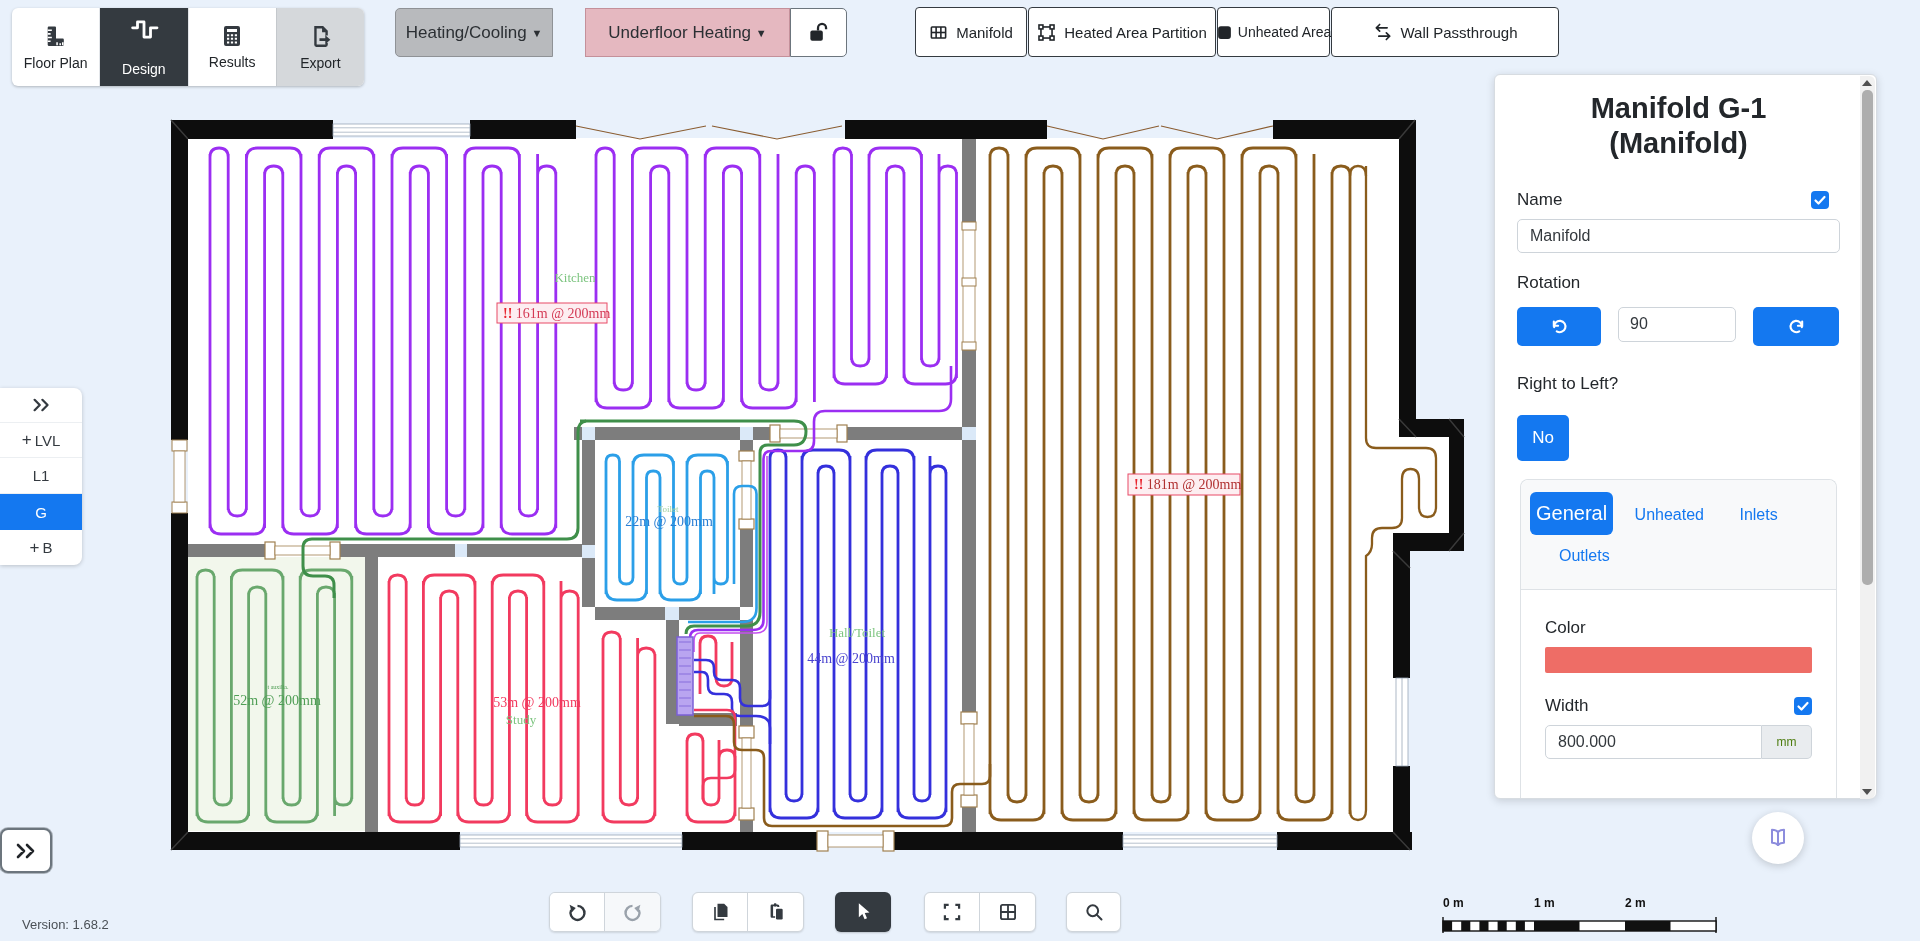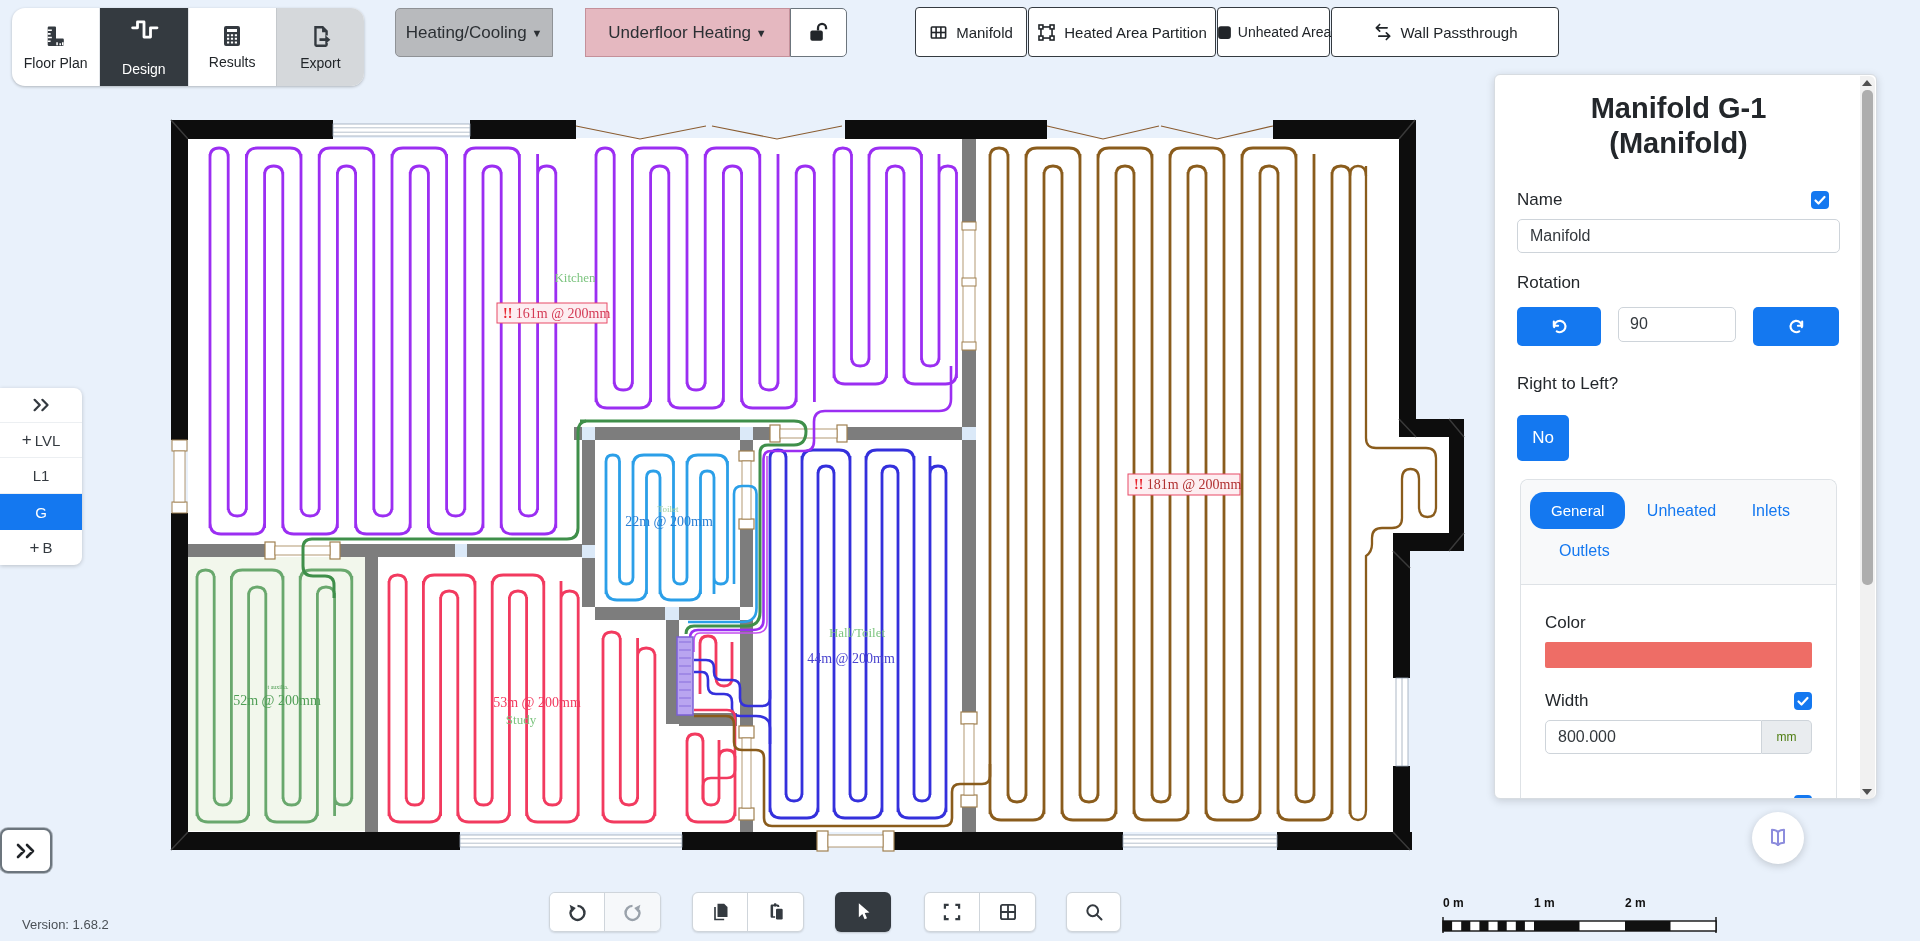--- a/index.html
+++ b/index.html
@@ -132,21 +132,21 @@
     <text x="537" y="707" text-anchor="middle" style="font-family:'Liberation Serif',serif;font-size:14px;fill:#f23a5f">53m @ 200mm</text>
     <text x="521" y="724" text-anchor="middle" style="font-family:'Liberation Serif',serif;font-size:13px;fill:#7cc47f">Study</text>
     <text x="668" y="512" text-anchor="middle" style="font-family:'Liberation Serif',serif;font-size:9px;fill:#9ccf9e">Toilet</text>
     <text x="669" y="526" text-anchor="middle" style="font-family:'Liberation Serif',serif;font-size:14px;fill:#2a7fd4">22m @ 200mm</text>
     <text x="857" y="637" text-anchor="middle" style="font-family:'Liberation Serif',serif;font-size:13px;fill:#7cc47f">Hall/Toilet</text>
     <text x="851" y="663" text-anchor="middle" style="font-family:'Liberation Serif',serif;font-size:14px;fill:#4a44cf">44m @ 200mm</text>
     <rect x="1128" y="474" width="112" height="21" fill="#fdeef1" stroke="#e84a66" stroke-width="1"></rect>
     <text x="1134" y="489" style="font-family:'Liberation Serif',serif;font-size:14px;fill:#b03030"><tspan fill="#e8252f" font-weight="bold">!!</tspan> 181m @ 200mm</text>
   </svg>
 
-<div class="abs" style="left:12px;top:8px;width:352px;height:78px;background:#fff;border-radius:13px;box-shadow:0 1px 3px rgba(0,0,0,.25);display:flex;overflow:hidden">
+<div class="abs" style="left:12px;top:8px;width:352px;height:78px;background:#fff;border-radius:6px;box-shadow:0 1px 3px rgba(0,0,0,.25);display:flex;overflow:hidden">
   <div style="flex:1;display:flex;flex-direction:column;align-items:center;justify-content:center;gap:6px;border-right:1px solid #e3e6ea">
     <svg width="25" height="25" viewBox="0 0 24 24">
         <path d="M5.5 2.5h6a1 1 0 0 1 1 1V14h6.5a1 1 0 0 1 1 1v5a1 1 0 0 1-1 1h-13.5a1 1 0 0 1-1-1V3.5a1 1 0 0 1 1-1z" fill="#343a40"></path>
         <g stroke="#fff" stroke-width="1.5">
           <path d="M4.5 6h4M4.5 9.5h2.8M4.5 13h4M4.5 16.5h2.8M13.5 20.5v-3M16.5 20.5v-2M19 20.5v-3" fill="none"></path>
         </g>
       </svg>
     <span style="font-size:14px;color:#212529">Floor Plan</span>
   </div>
   <div style="flex:1;display:flex;flex-direction:column;align-items:center;justify-content:center;gap:18px;background:#343a40">
@@ -329,21 +329,21 @@
               </g>
             </svg>
         </div>
       </div>
     </div>
     <div style="margin:28px 22px 0;font-size:17px;color:#23272b">Right to Left?</div>
     <div style="margin:21px 22px 0;width:52px;height:46px;background:#1478f0;border-radius:5px;display:flex;align-items:center;justify-content:center;font-size:17px;color:#fff;font-weight:normal">No</div>
 
     <div style="margin:18px 25px 0;border:1px solid #dee2e6;border-radius:8px 8px 0 0;border-bottom:none">
       <div style="background:#f8f9fa;border-radius:8px 8px 0 0;padding:12px 9px 8px;border-bottom:1px solid #dee2e6">
-        <span style="display:inline-block;background:#1478f0;color:#fff;font-size:15px;padding:10px 21px;border-radius:14px">General</span>
+        <span style="display:inline-block;background:#1478f0;color:#fff;font-size:20px;padding:10px 6px;border-radius:6px">General</span>
         <span style="display:inline-block;color:#1478f0;font-size:16px;padding:10px 17px">Unheated</span>
         <span style="display:inline-block;color:#1478f0;font-size:16px;padding:10px 14px">Inlets</span>
         <div style="color:#1478f0;font-size:16px;padding:12px 0 16px 29px">Outlets</div>
       </div>
       <div style="padding:28px 24px 0;position:relative">
         <div style="font-size:17px;color:#23272b">Color</div>
         <div style="margin-top:9px;height:26px;background:#ee6d66;border-radius:2px"></div>
         <div style="margin-top:23px;font-size:17px;color:#23272b;position:relative">Width
           <svg style="position:absolute;right:0;top:1px" width="18" height="18" viewBox="0 0 18 18">
               <rect width="18" height="18" rx="4" fill="#1478f0"></rect>

